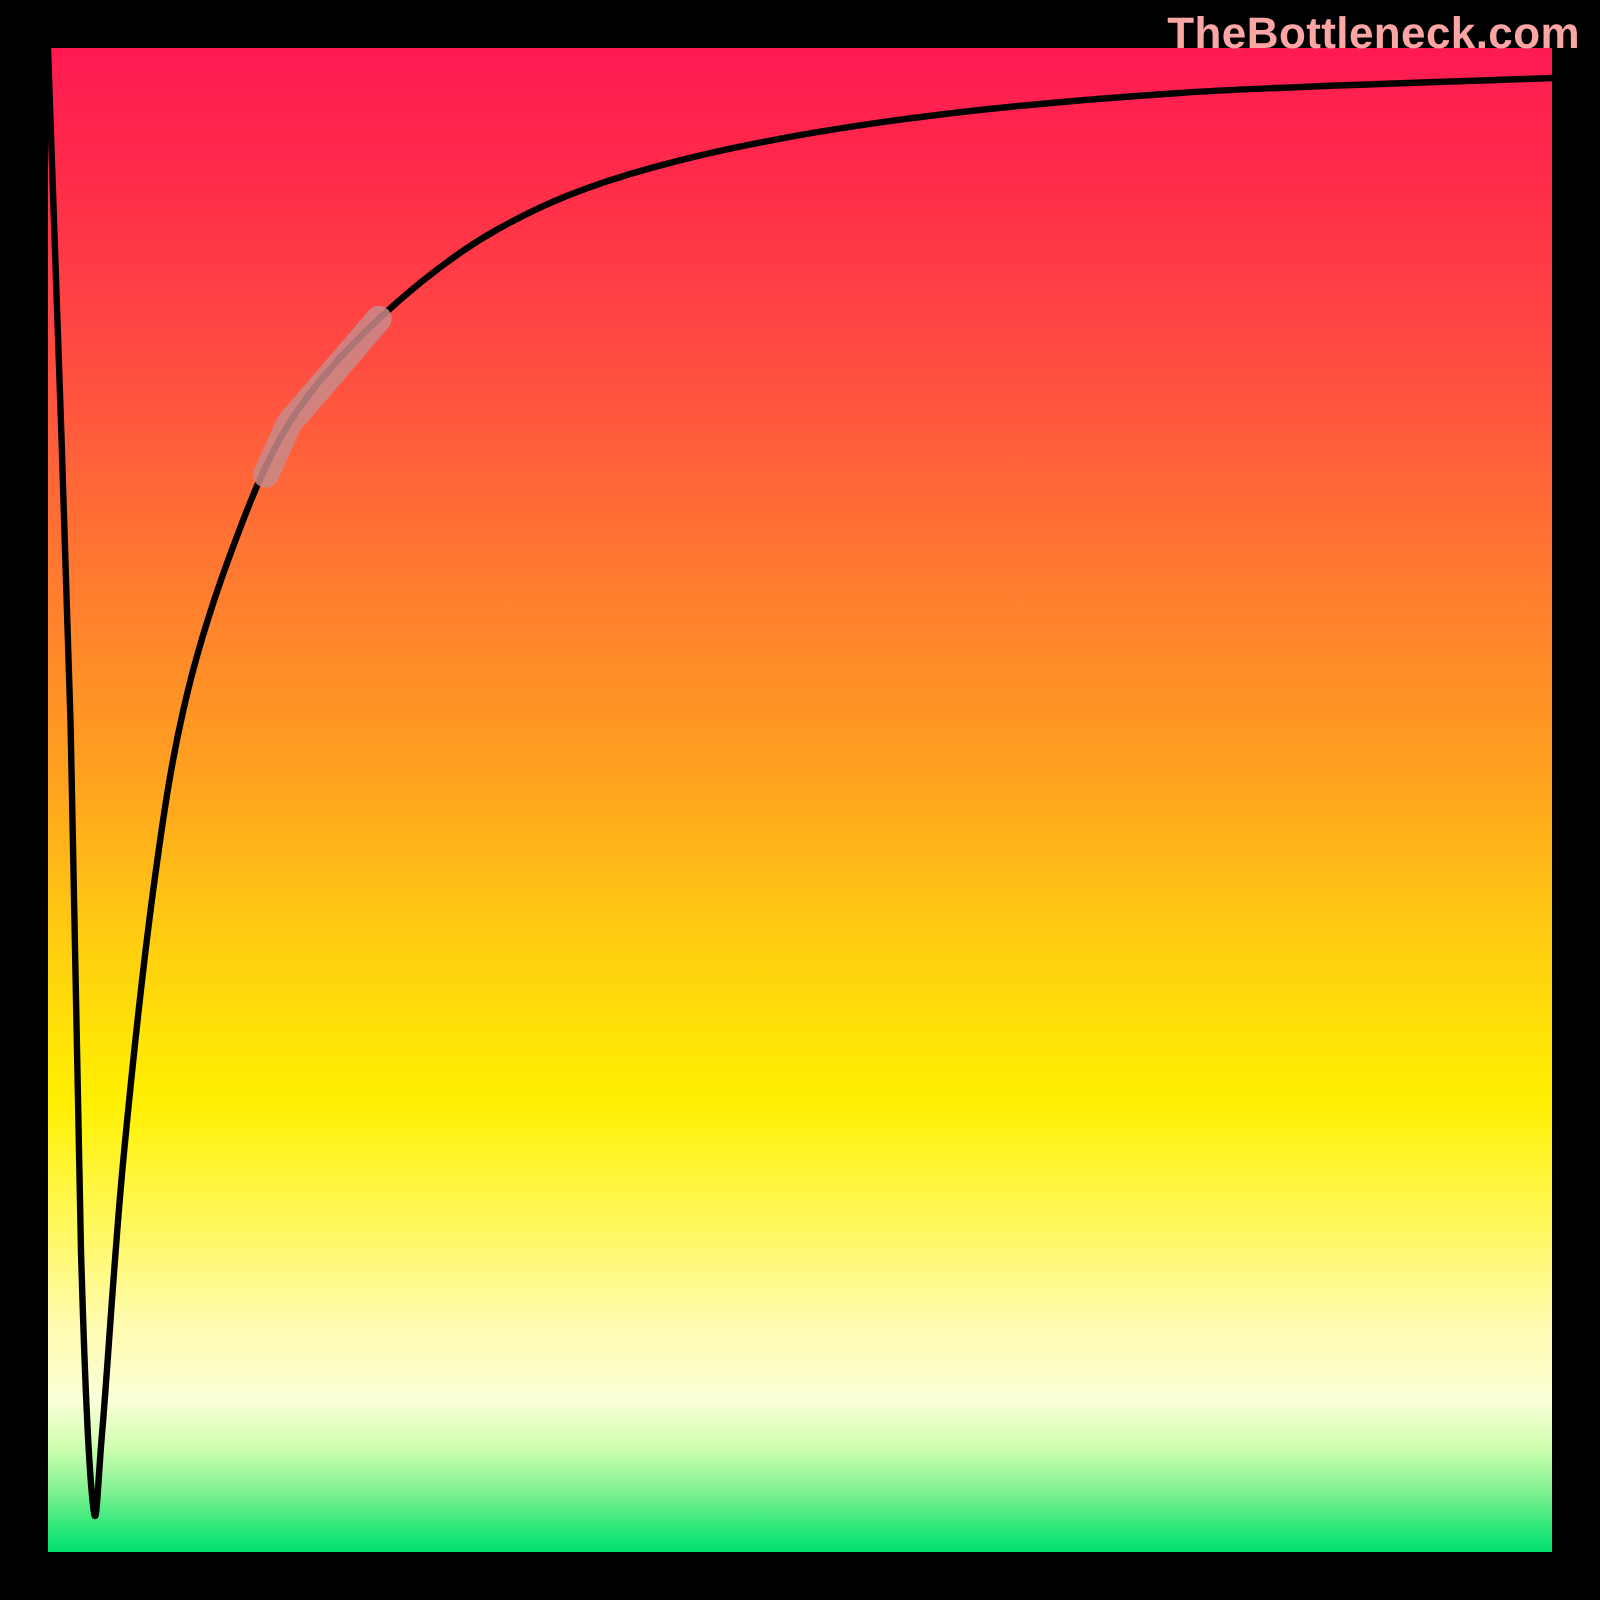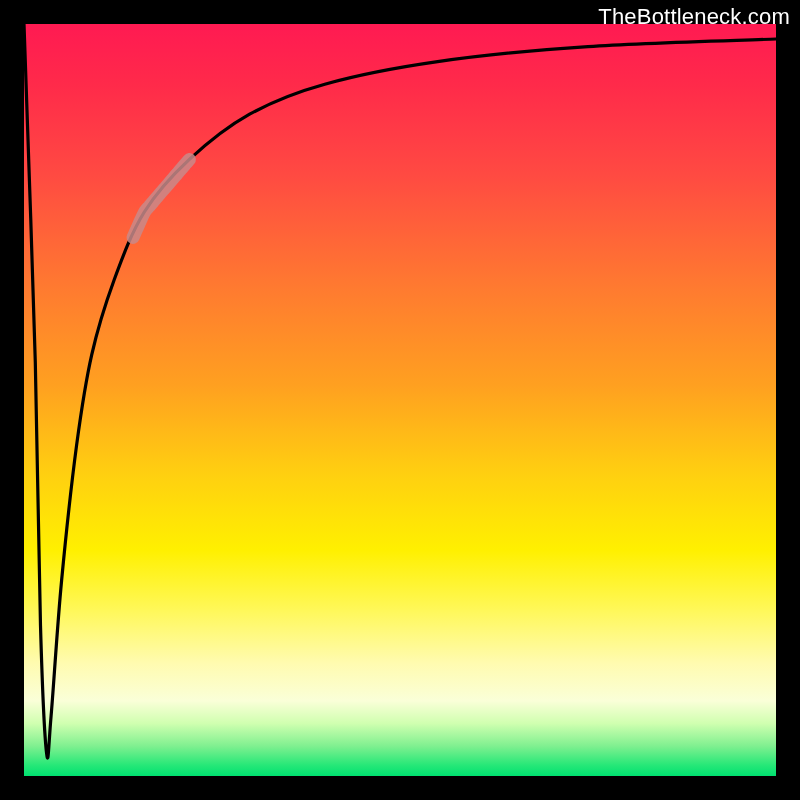--- a/index.html
+++ b/index.html
@@ -8,23 +8,23 @@
     height: 800px;
     background: #000;
     position: relative;
     font-family: Arial, Helvetica, sans-serif;
     overflow: hidden;
   }
   .watermark {
     position: absolute;
     top: 4px;
     right: 10px;
-    color: #ffffff;
+    color: #fca5a5;
     font-size: 22px;
-    font-weight: 400;
+    font-weight: 700;
     z-index: 20;
     letter-spacing: 0.2px;
   }
   .frame {
     position: absolute;
     left: 24px;
     top: 24px;
     width: 752px;
     height: 752px;
     background: #000;

